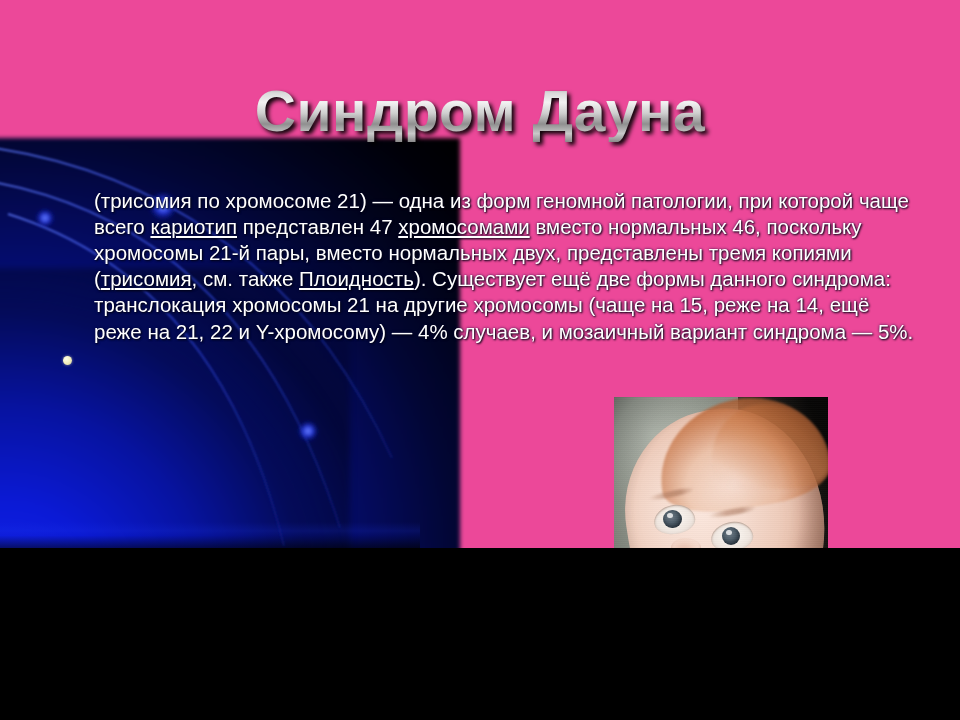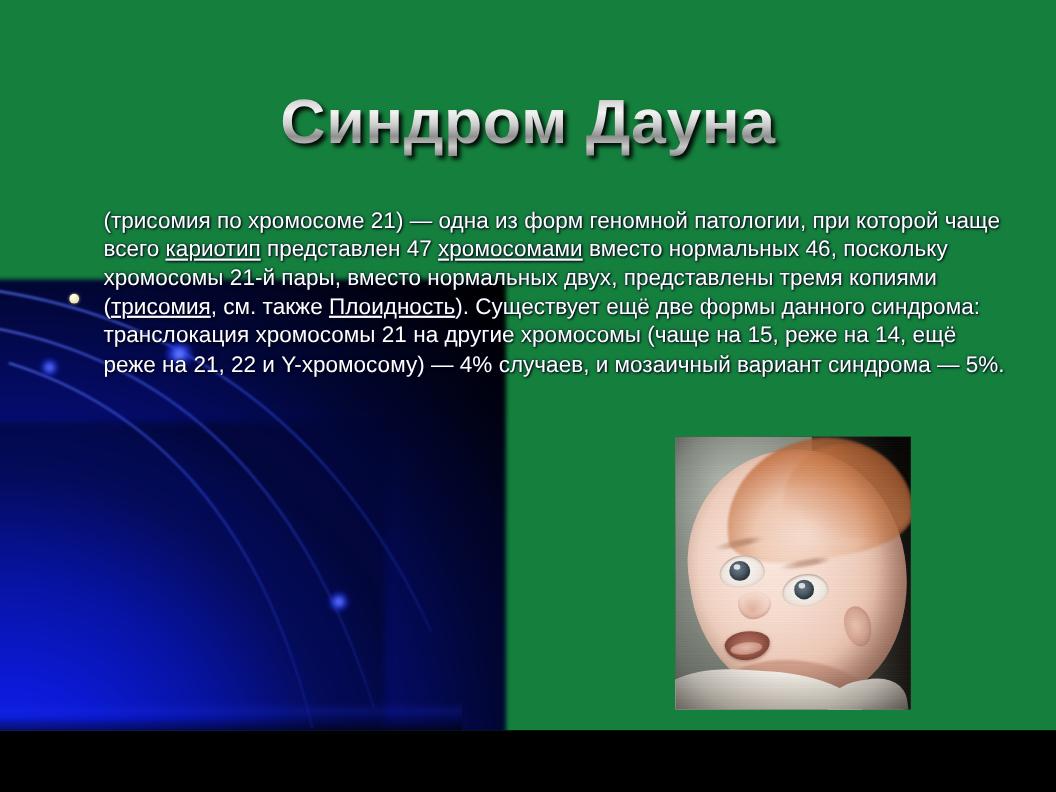--- a/index.html
+++ b/index.html
@@ -4,22 +4,22 @@
 <title>Синдром Дауна</title>
 <style>
   html, body {
     margin: 0;
     padding: 0;
     background: #000;
   }
   #slide {
     position: relative;
     width: 960px;
-    height: 664px;
-    background: #15803d;
+    height: 548px;
+    background: #ec4899;
     overflow: hidden;
     font-family: "Liberation Sans", "DejaVu Sans", sans-serif;
   }
 
   
   .bg-layer {
     position: absolute;
     inset: 0;
     pointer-events: none;
   }
@@ -105,21 +105,21 @@
     filter: drop-shadow(3px 3px 2px rgba(0,0,0,0.95));
   }
 
   
   .body-block {
     position: absolute;
     left: 55px;
     top: 167px;
     width: 860px;
     display: flex;
-    align-items: center;
+    align-items: flex-end;
   }
   .bullet {
     flex: 0 0 auto;
     width: 9px;
     height: 9px;
     border-radius: 50%;
     background: radial-gradient(circle at 36% 32%, #ffffe8 0%, #f4f0c2 45%, #d9d49a 100%);
     margin: 10px 22px 0 8px;
     box-shadow: 0 0 3px rgba(255,255,210,0.55);
   }

